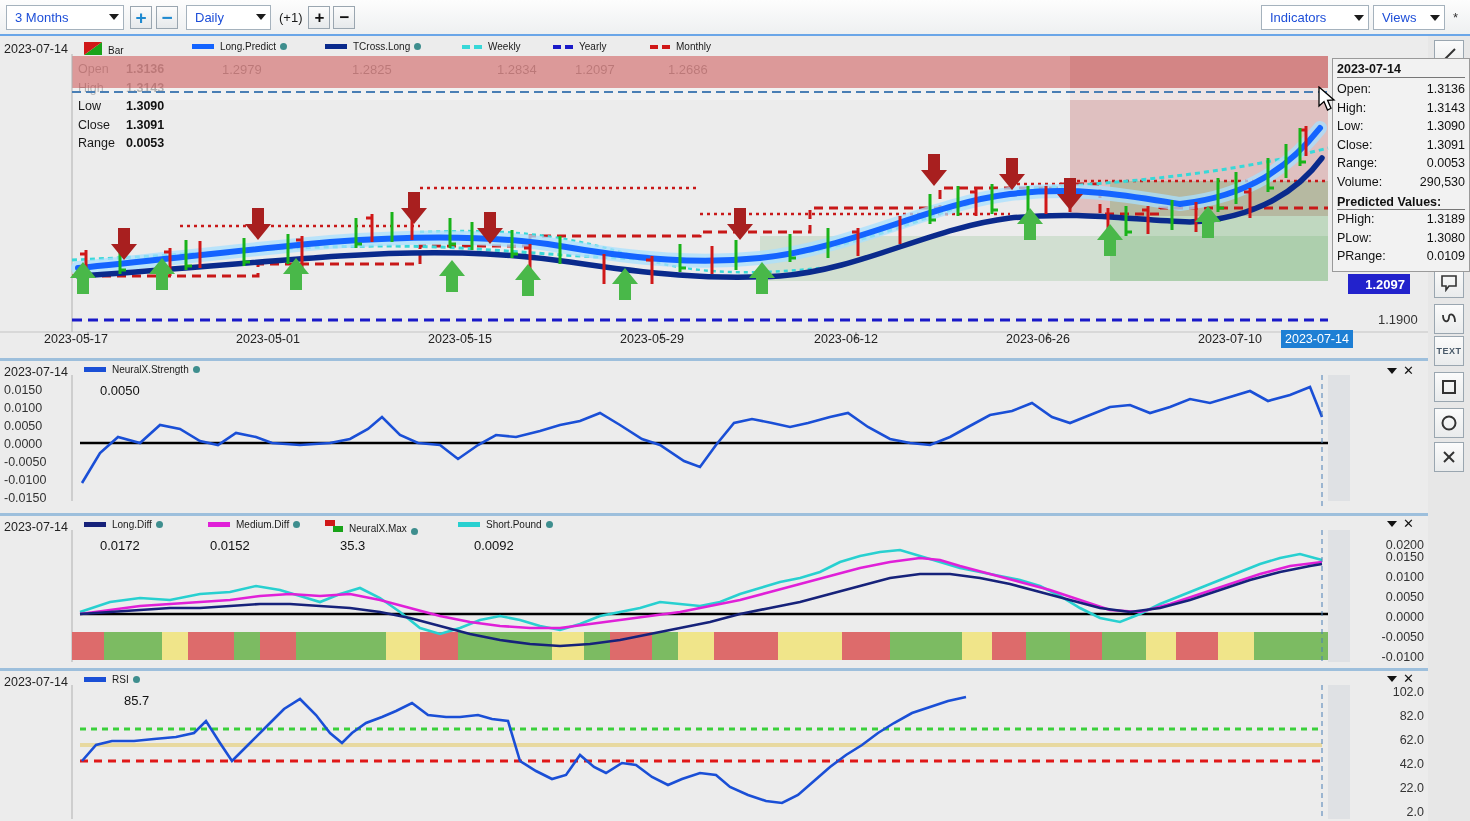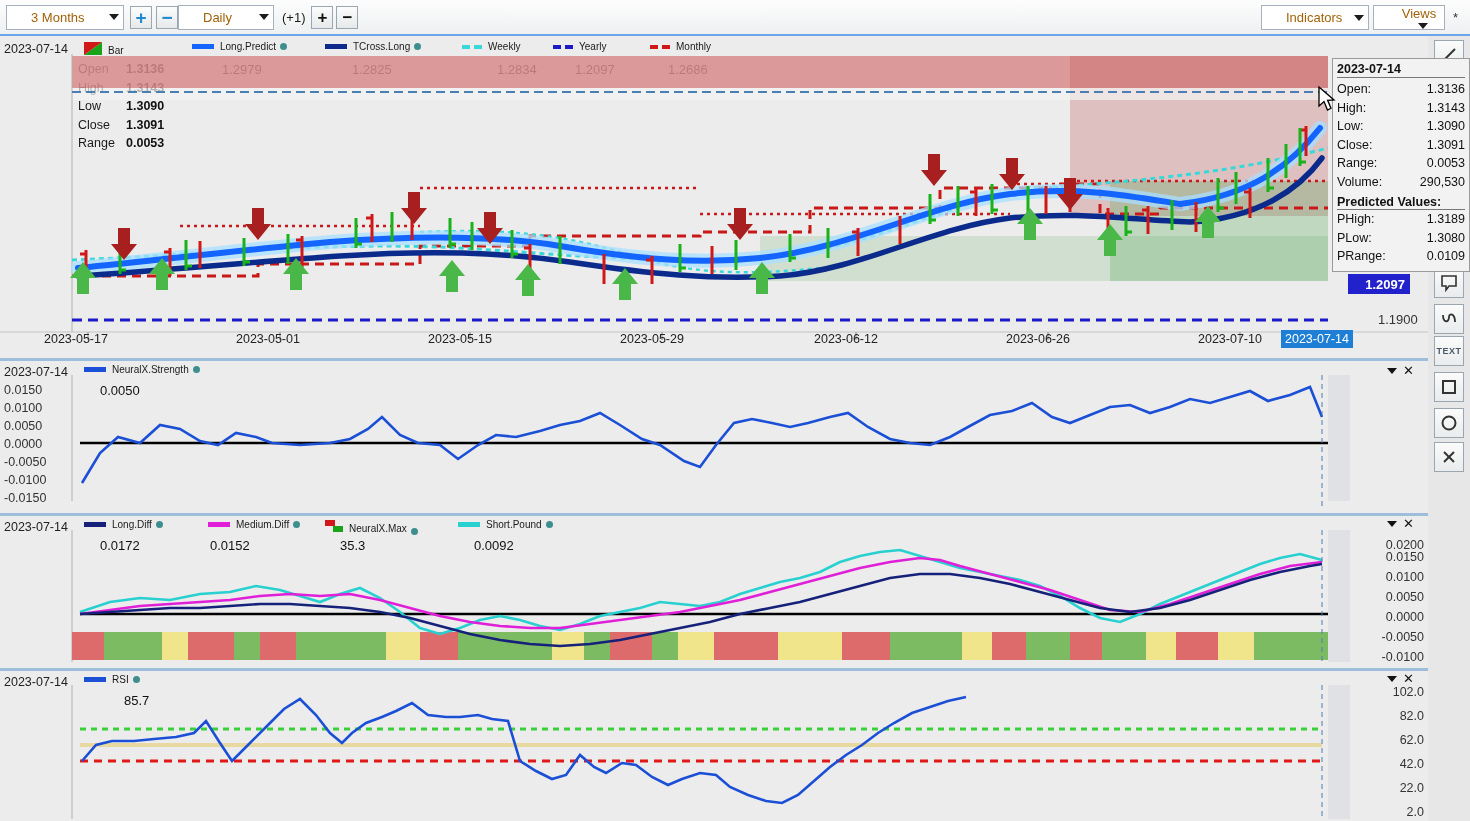--- a/index.html
+++ b/index.html
@@ -15,21 +15,21 @@
   
   #toolbar {
     position: absolute; top: 0; left: 0; width: 1470px; height: 36px;
     background: linear-gradient(#fdfdfd, #eef0f1);
     border-bottom: 2px solid #6aa6e8;
     display: flex; align-items: center;
   }
   .tb-select {
     height: 25px; border: 1px solid #a5b2bd; background: #fff;
     display: flex; align-items: center; justify-content: flex-start;
-    font-size: 13px; color: #a16207; padding: 0 4px 0 24px; position: relative;
+    font-size: 13px; color: #1d4ed8; padding: 0 4px 0 8px; position: relative;
   }
   .tb-select .cap { flex: 1; text-align: left; }
   .arrow-dn {
     width: 0; height: 0; border-left: 5px solid transparent;
     border-right: 5px solid transparent; border-top: 6px solid #1b1b1b; margin-left: 8px;
   }
   .sq-btn {
     width: 22px; height: 23px; border: 1px solid #9aa6b0;
     background: linear-gradient(#fcfcfc, #e6e9eb);
     display: flex; align-items: center; justify-content: center;
@@ -45,21 +45,21 @@
   }
   #symbol-box {
     height: 27px; min-width: 540px; background: #fff; border: 1px solid #9aa6b0;
     display: flex; align-items: center; justify-content: center;
     font-size: 15px; color: #111; padding: 0 10px;
   }
   #search-icon { margin-left: 8px; }
 
   #tb-right { position: absolute; right: 8px; top: 5px; display: flex; align-items: center; gap: 4px; }
   #tb-right .tb-select { width: 108px; }
-  #tb-right .tb-select.small { width: 72px; flex-direction: column; }
+  #tb-right .tb-select.small { width: 72px; }
   #star { font-size: 13px; color: #333; padding: 0 4px; }
 
   
   .panel { position: absolute; left: 0; width: 1428px; background: #ececec; }
   .panel-sep { position: absolute; left: 0; width: 1428px; height: 3px; background: #9dbfdc; }
 
   .pnl-date {
     position: absolute; left: 4px; font-size: 12.5px; color: #222;
   }
   .lg-item { display: flex; align-items: center; position: absolute; }
@@ -137,21 +137,21 @@
     <div class="tb-select" style="margin-left:6px;width:118px;">
       <span class="cap">3 Months</span>
       <span class="arrow-dn"></span>
     </div>
     <div class="sq-btn blue" style="margin-left:6px;">
         <span>+</span>
       </div>
     <div class="sq-btn blue" style="margin-left:4px;">
         <span>−</span>
       </div>
-    <div class="tb-select" style="width:96px;">
+    <div class="tb-select" style="margin-left:8px;width:85px;">
       <span class="cap">Daily</span>
       <span class="arrow-dn"></span>
     </div>
     <span id="plus1">(+1)</span>
     <div class="sq-btn dark">
         <span>+</span>
       </div>
     <div class="sq-btn dark" style="margin-left:3px;">
         <span>−</span>
       </div>

